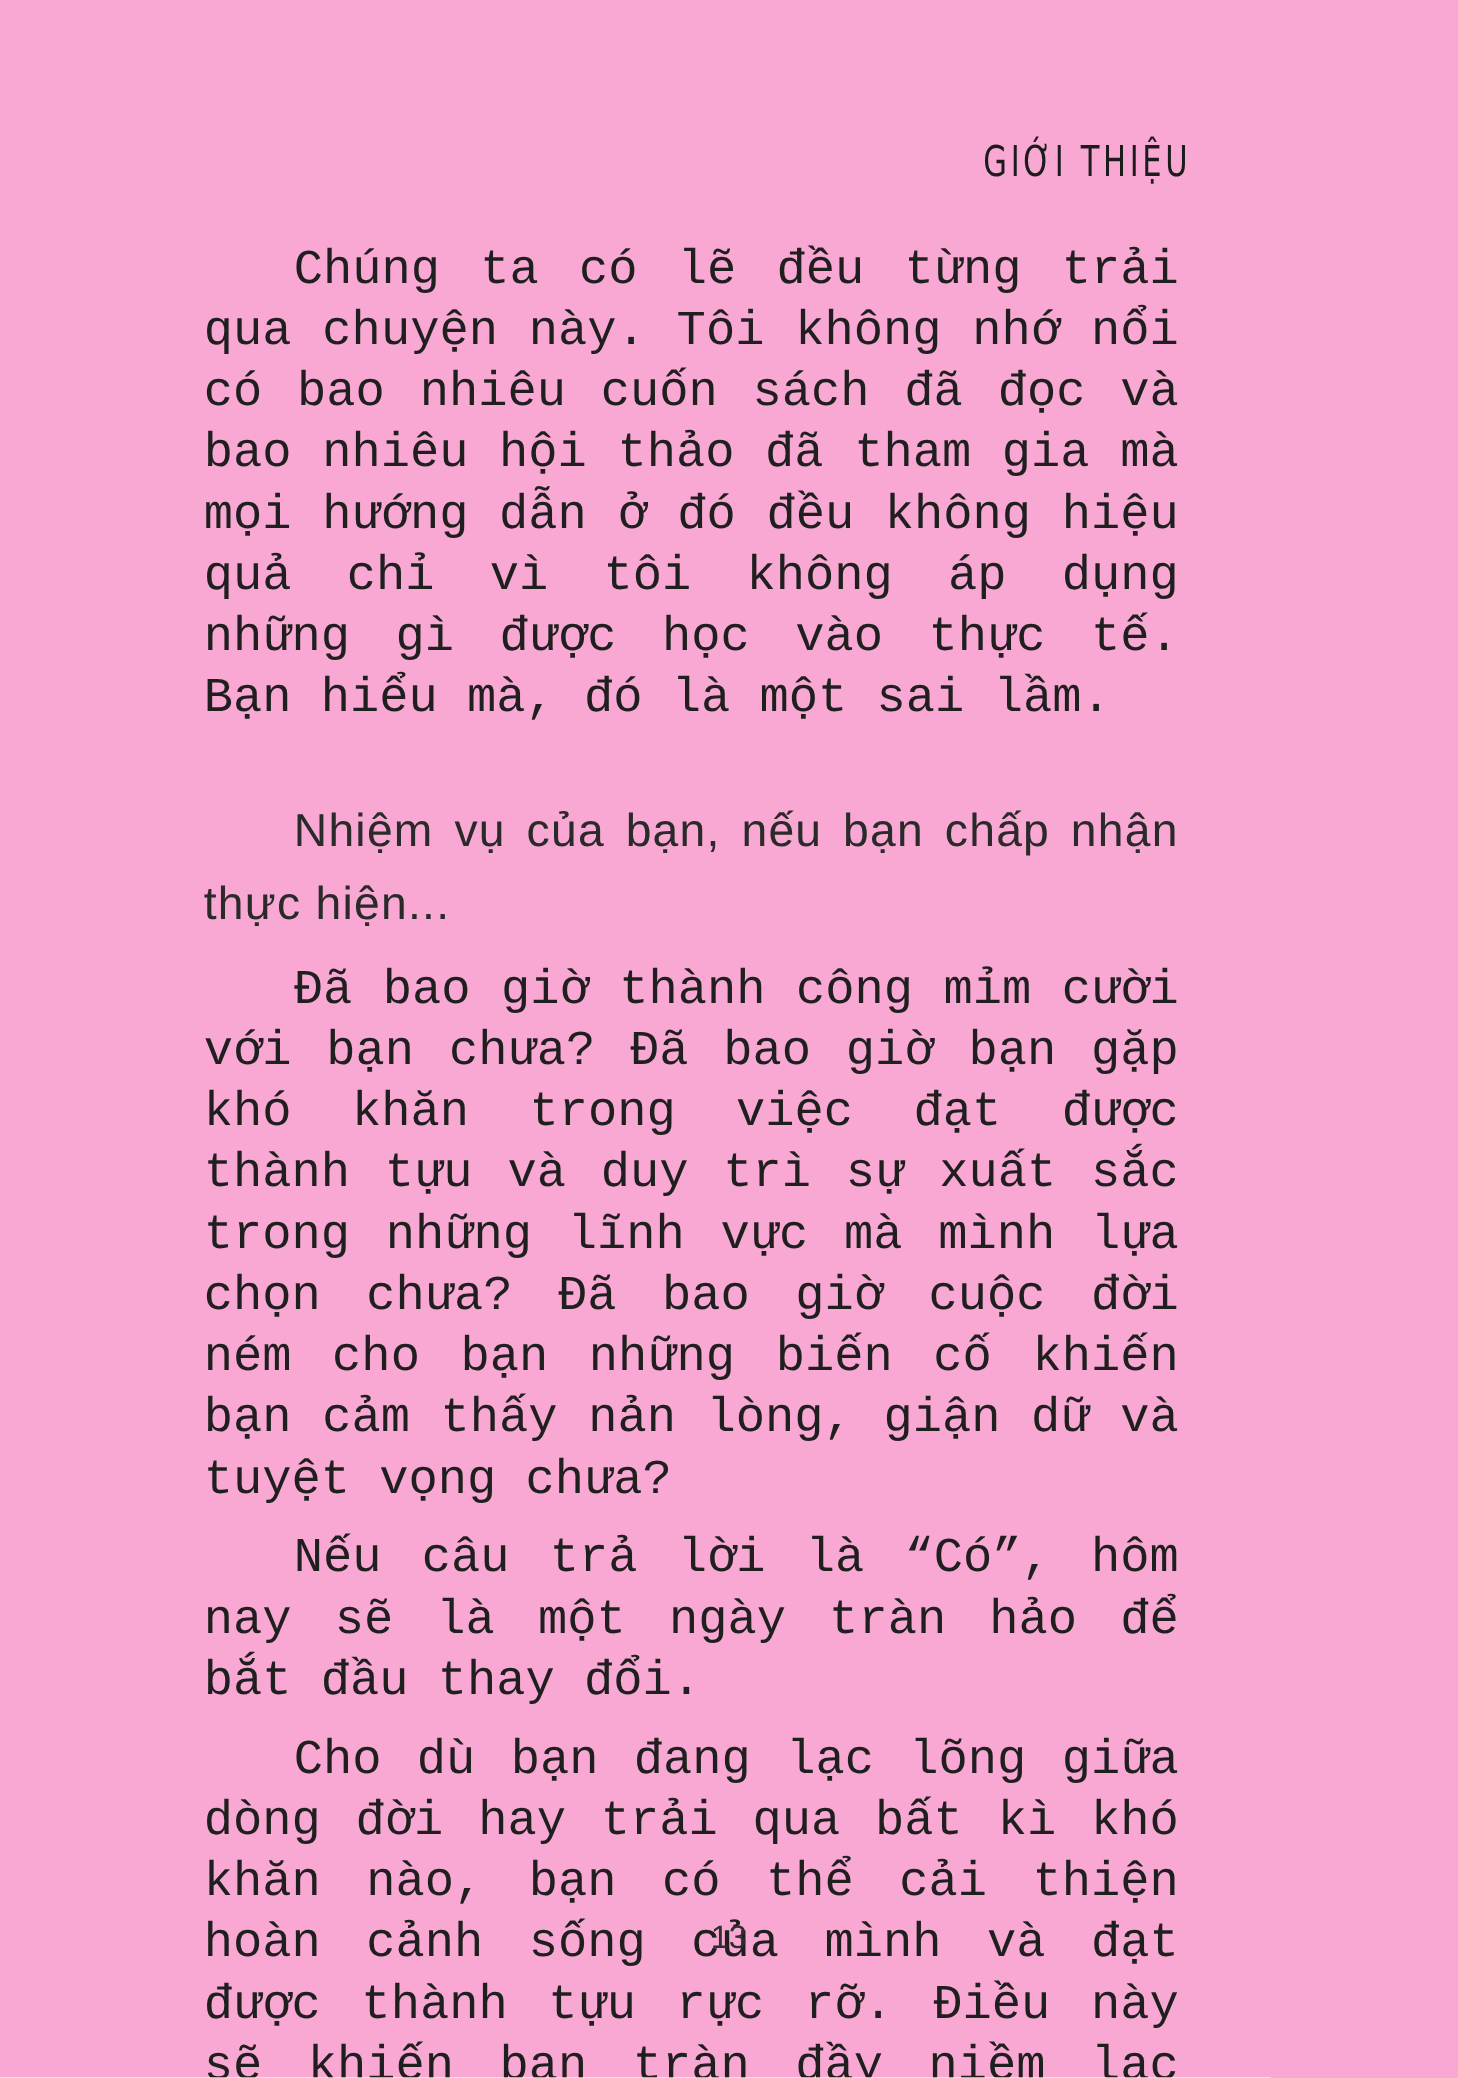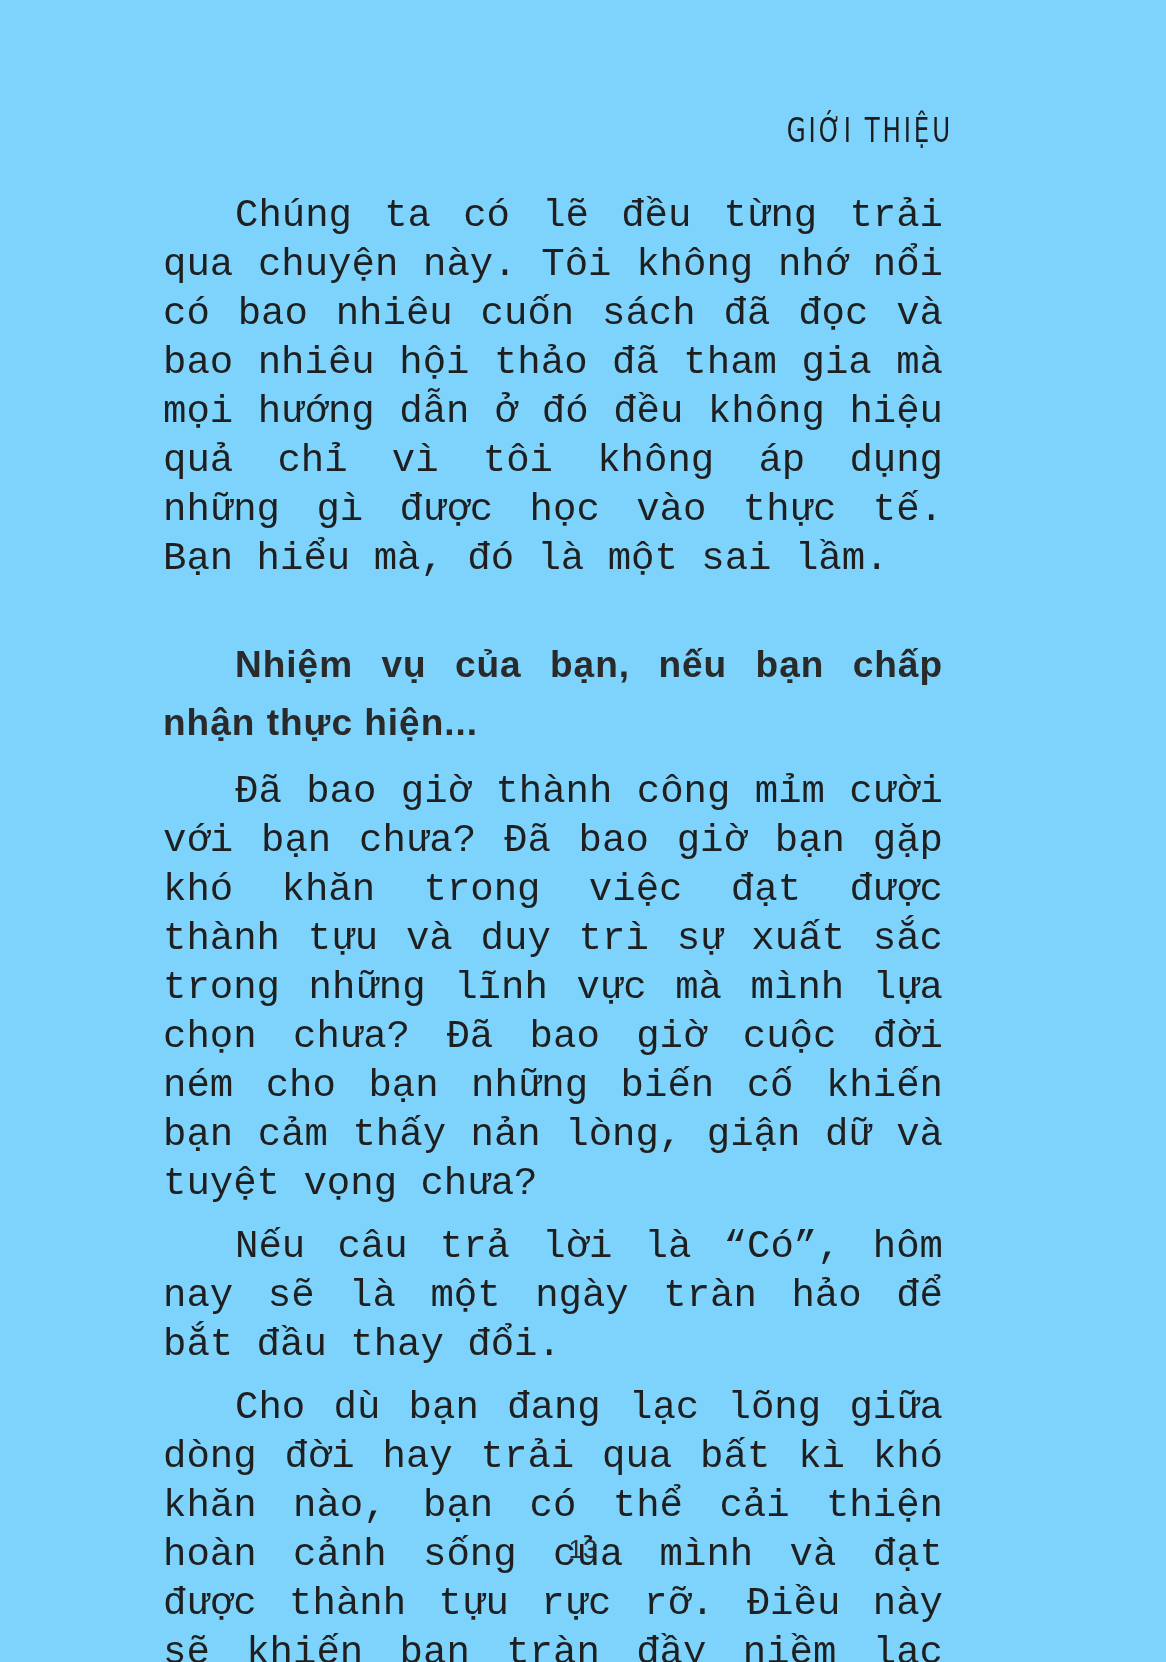--- a/index.html
+++ b/index.html
@@ -4,21 +4,21 @@
 <style>
   html, body {
     margin: 0;
     padding: 0;
     background: #ffffff;
   }
   .page {
     position: relative;
     width: 1166px;
     height: 1662px;
-    background: #7dd3fc;
+    background: #f9a8d4;
     overflow: hidden;
     color: #1f1f1f;
   }
   .running-head {
     position: absolute;
     top: 110px;
     left: 163px;
     width: 790px;
     text-align: right;
     font-family: "DejaVu Sans", sans-serif;
@@ -41,21 +41,21 @@
     font-family: Liberation Mono, monospace;
     font-size: 39px;
     line-height: 49px;
     text-align: justify;
     text-indent: 72px;
     color: #1f1f1f;
   }
   .section-heading {
     margin: 52px 0 16px 0;
     font-family: "Liberation Sans", "DejaVu Sans", sans-serif;
-    font-weight: 700;
+    font-weight: 400;
     font-size: 37px;
     line-height: 58px;
     letter-spacing: 1px;
     text-align: justify;
     text-indent: 72px;
     color: #2a2a2a;
   }
   .page-number {
     position: absolute;
     top: 1534px;

